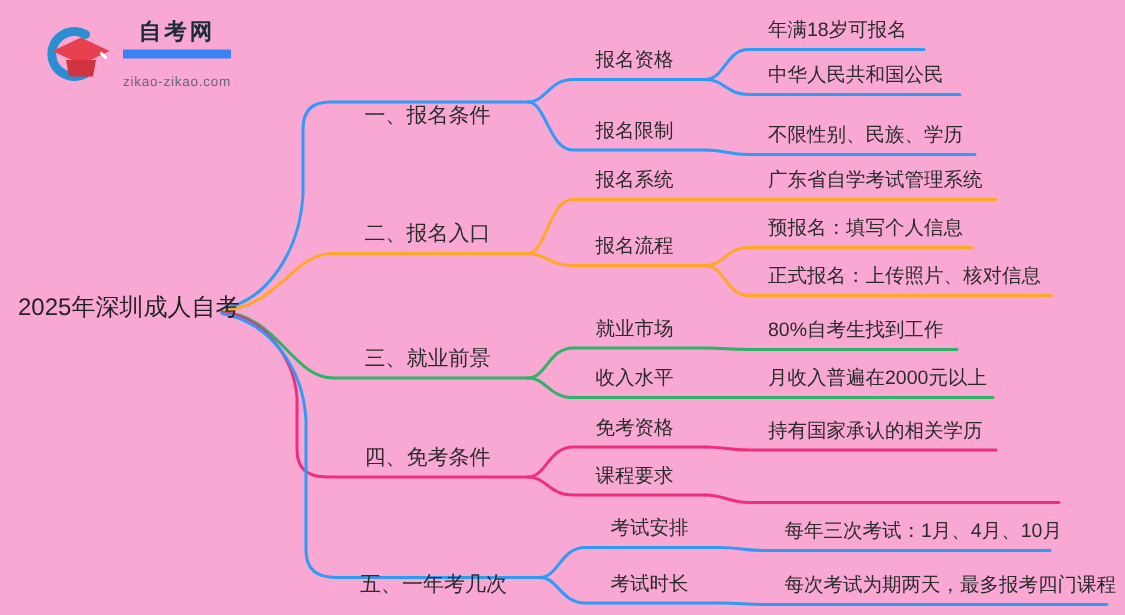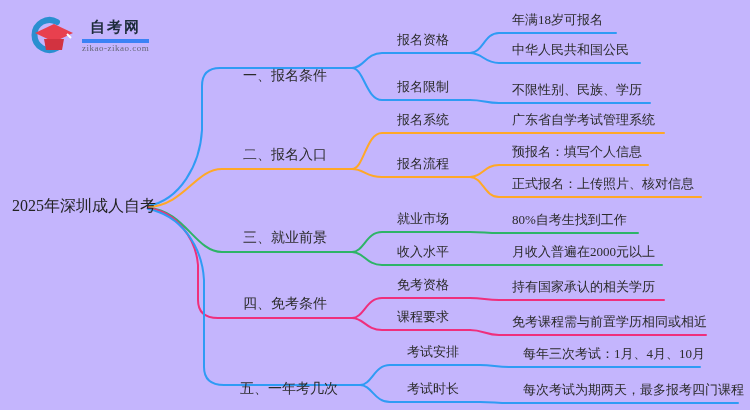--- a/index.html
+++ b/index.html
@@ -1,30 +1,30 @@
 <!DOCTYPE html>
 <html><head>
 <meta charset="utf-8">
 <style>
   html,body{margin:0;padding:0;background:#fff;}
   .stage{
-    position:relative;width:750px;height:410px;background:#c4b5fd;overflow:hidden;
-    font-family:Liberation Serif, serif;color:#2b2b2b;
+    position:relative;width:750px;height:410px;background:#f9a8d4;overflow:hidden;
+    font-family:Liberation Sans, sans-serif;color:#2b2b2b;
   }
   .links{position:absolute;left:0;top:0;}
   .links path{fill:none;stroke-width:2;stroke-linecap:round;}
   .lbl{position:absolute;white-space:nowrap;line-height:18px;cursor:pointer;}
   .root{font-size:16px;color:#222;}
   .l1{font-size:14px;}
   .l2{font-size:13px;}
   .leaf{font-size:13px;}
   .logo{position:absolute;left:24px;top:12px;display:flex;align-items:center;gap:6px;}
   .logo-text{display:flex;flex-direction:column;align-items:center;}
   .logo-title{font-size:15px;font-weight:bold;color:#1c2b3a;letter-spacing:2px;}
-  .logo-domain{font-size:9px;color:#667;border-top:4px solid #3b82f6;padding-top:0;margin-top:2px;letter-spacing:.5px;}
+  .logo-domain{font-size:9px;color:#667;border-top:6px solid #3b82f6;padding-top:10px;margin-top:2px;letter-spacing:.5px;}
 </style>
 </head>
 <body>
 
 <div class="stage">
 
   <svg class="links" width="750" height="410" viewBox="0 0 750 410">
 
     <g>
       <path d="M148,206 C180,200 200,165 202,130 L202,86 Q202,68 220,68 L352,68" stroke="#2f9bf4"></path>
@@ -101,21 +101,20 @@
   <div class="lbl l1" style="left:243px;top:229px;">三、就业前景</div>
   <div class="lbl l2" style="left:397px;top:210px;">就业市场</div>
   <div class="lbl leaf" style="left:512px;top:211px;">80%自考生找到工作</div>
   <div class="lbl l2" style="left:397px;top:243px;">收入水平</div>
   <div class="lbl leaf" style="left:512px;top:243px;">月收入普遍在2000元以上</div>
 
   <div class="lbl l1" style="left:243px;top:295px;">四、免考条件</div>
   <div class="lbl l2" style="left:397px;top:276px;">免考资格</div>
   <div class="lbl leaf" style="left:512px;top:278px;">持有国家承认的相关学历</div>
   <div class="lbl l2" style="left:397px;top:308px;">课程要求</div>
-  <div class="lbl leaf" style="left:512px;top:313px;">免考课程需与前置学历相同或相近</div>
 
   <div class="lbl l1" style="left:240px;top:380px;">五、一年考几次</div>
   <div class="lbl l2" style="left:407px;top:343px;">考试安排</div>
   <div class="lbl leaf" style="left:523px;top:345px;">每年三次考试：1月、4月、10月</div>
   <div class="lbl l2" style="left:407px;top:380px;">考试时长</div>
   <div class="lbl leaf" style="left:523px;top:381px;">每次考试为期两天，最多报考四门课程</div>
 
 </div>
 
 </body></html>

